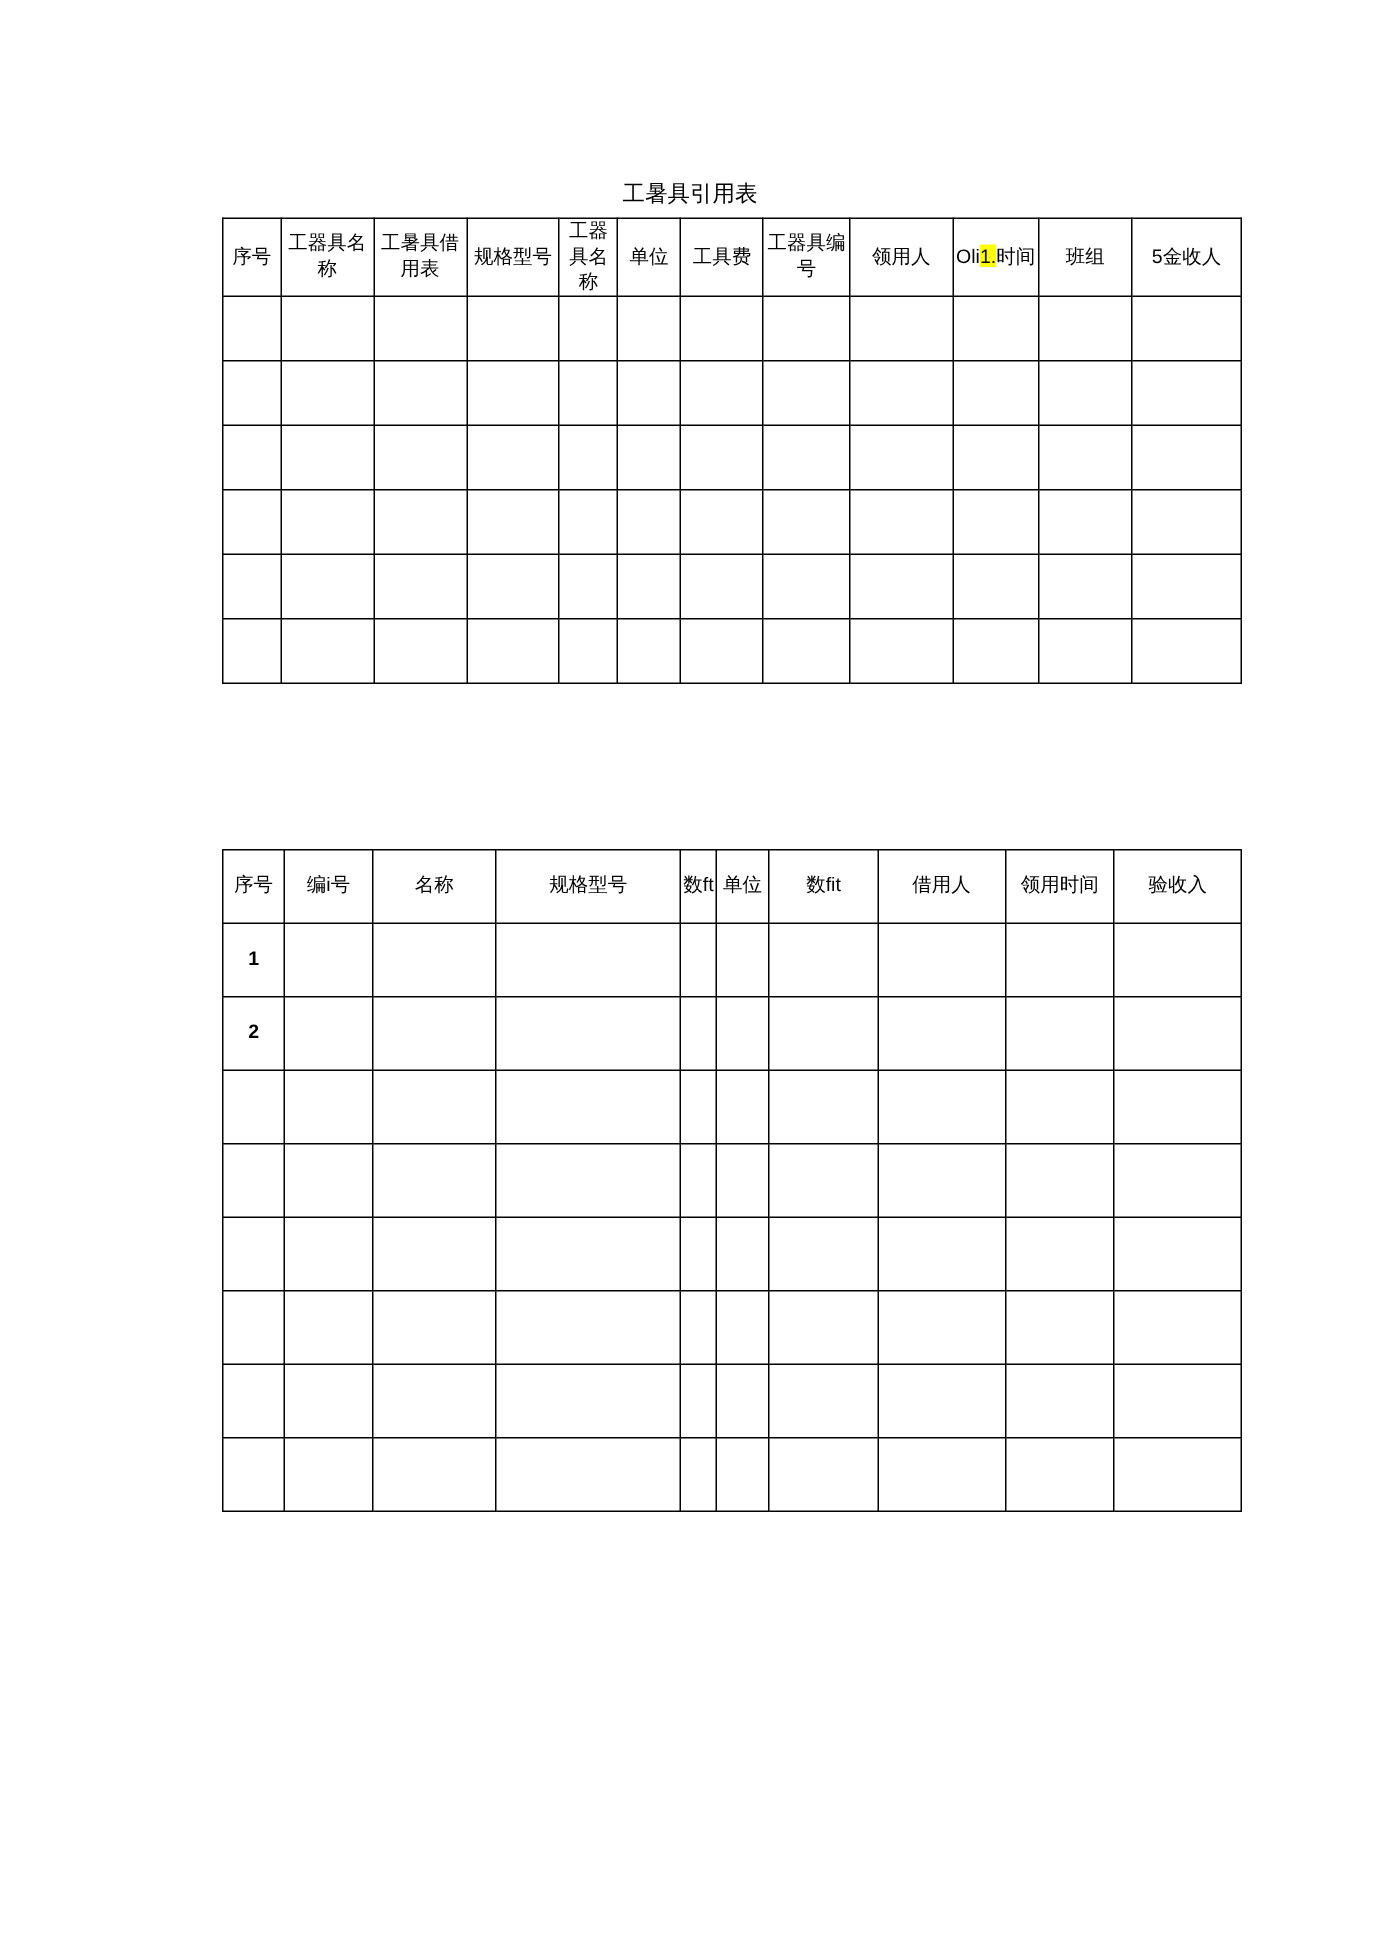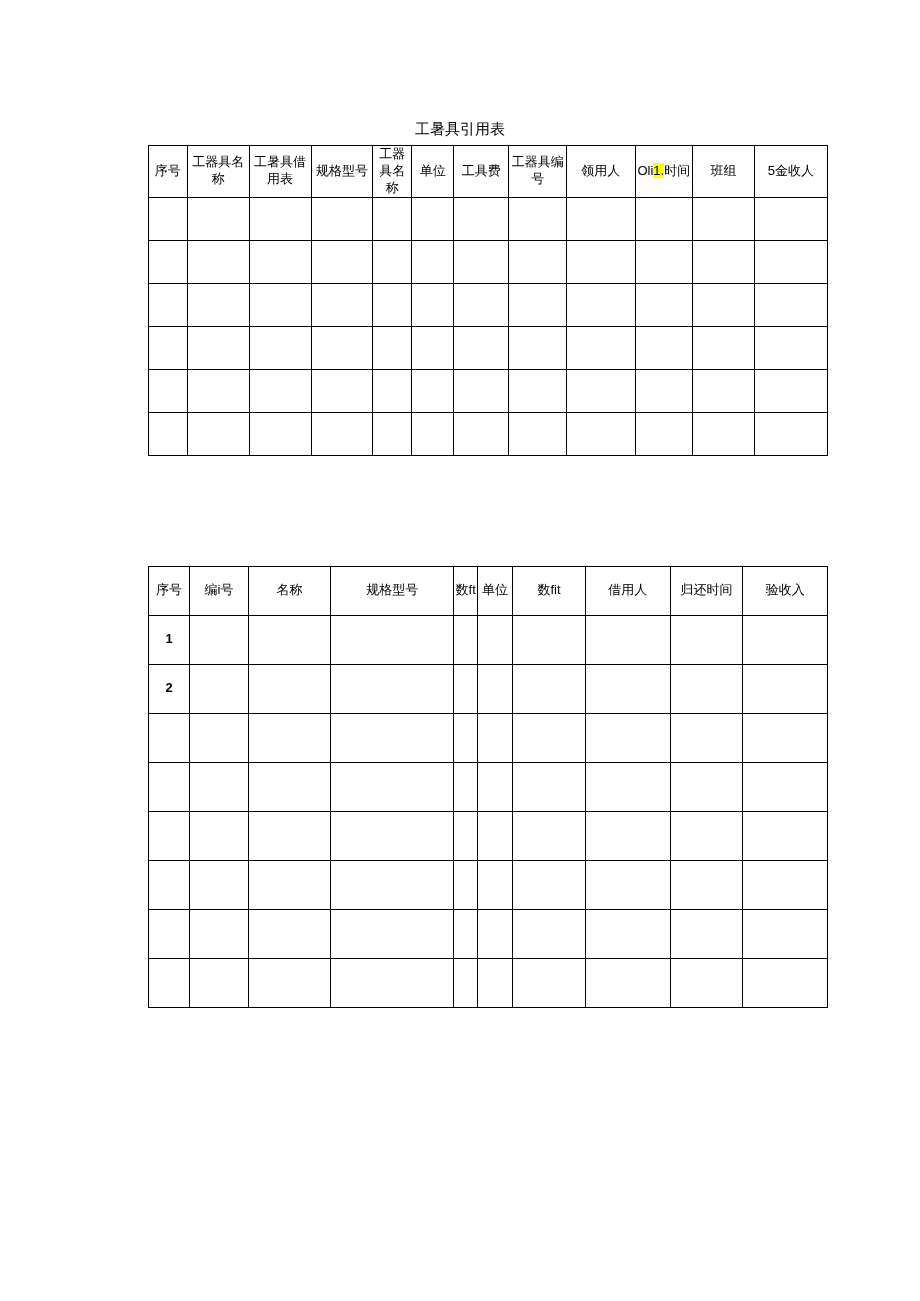--- a/index.html
+++ b/index.html
@@ -222,21 +222,21 @@
     <thead>
       <tr>
         <th>序号</th>
         <th>编i号</th>
         <th>名称</th>
         <th>规格型号</th>
         <th>数ft</th>
         <th>单位</th>
         <th>数fit</th>
         <th>借用人</th>
-        <th>归还时间</th>
+        <th>领用时间</th>
         <th>验收入</th>
       </tr>
     </thead>
     <tbody id="t2body">
         <tr>
           <td class="bold">1</td>
           <td></td>
           <td></td>
           <td></td>
           <td></td>

